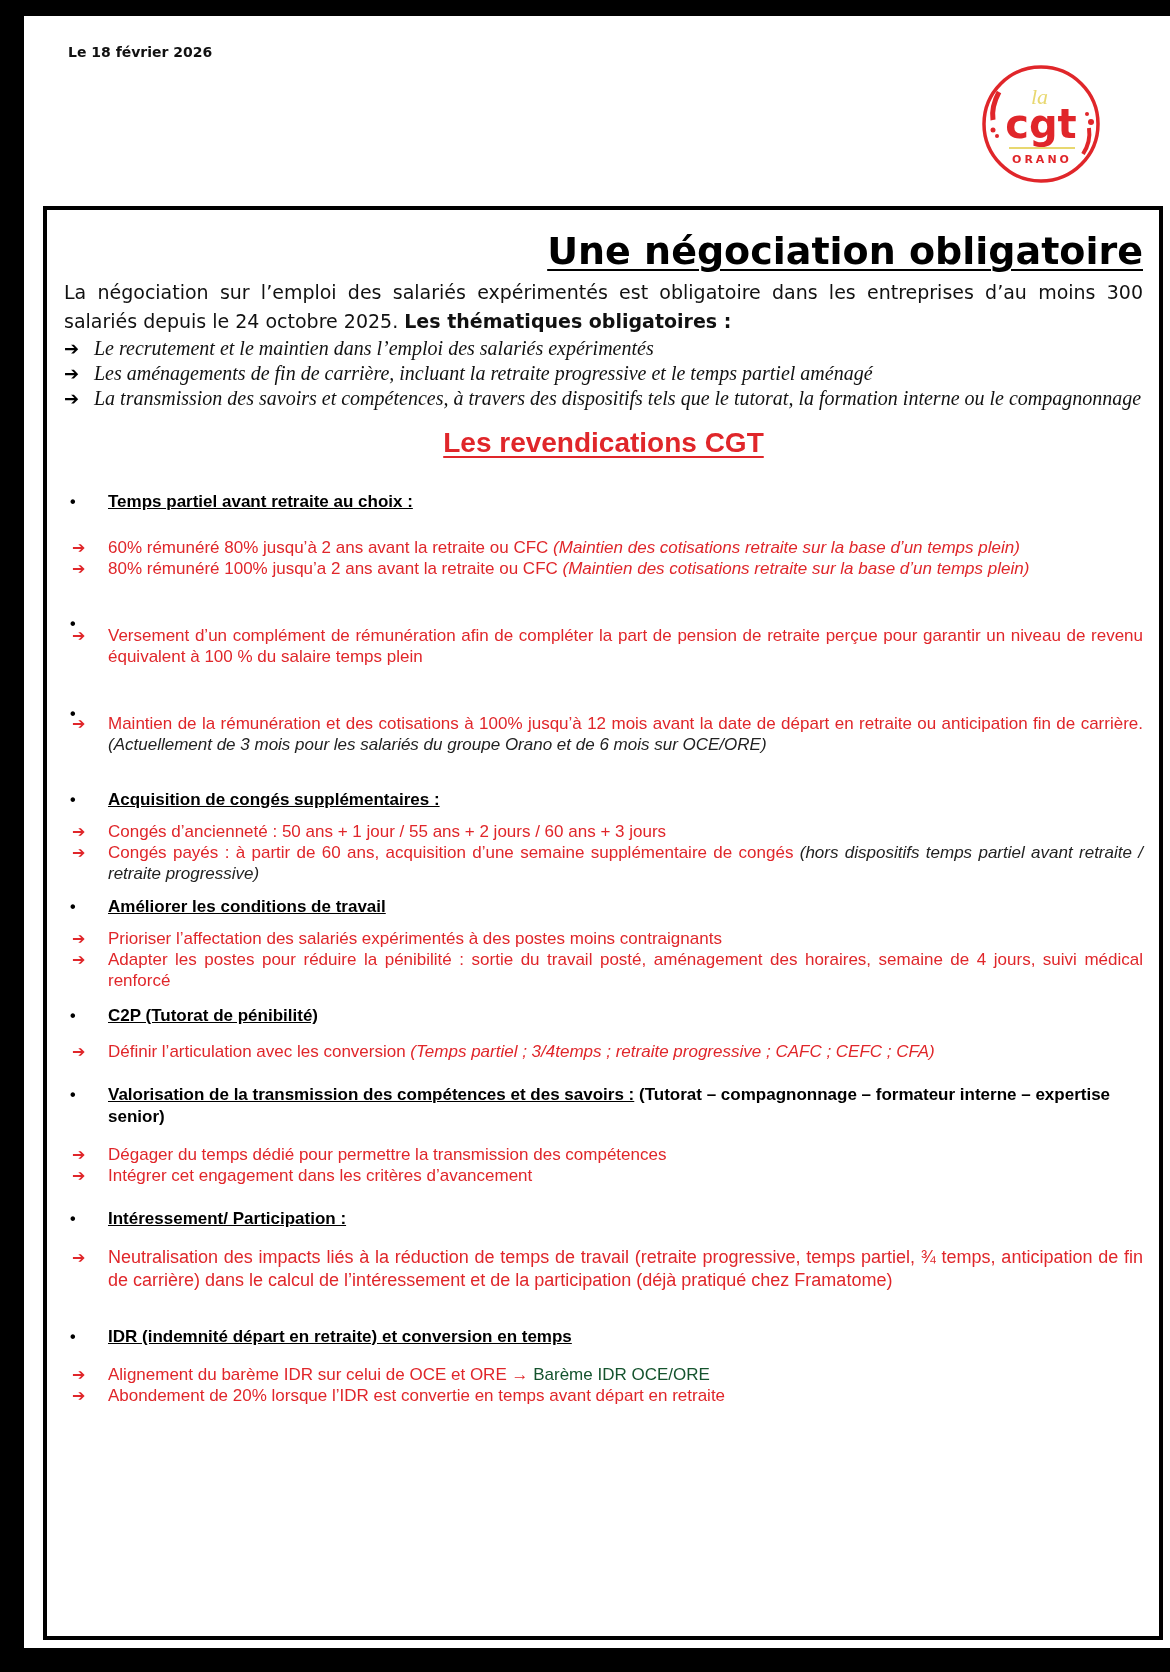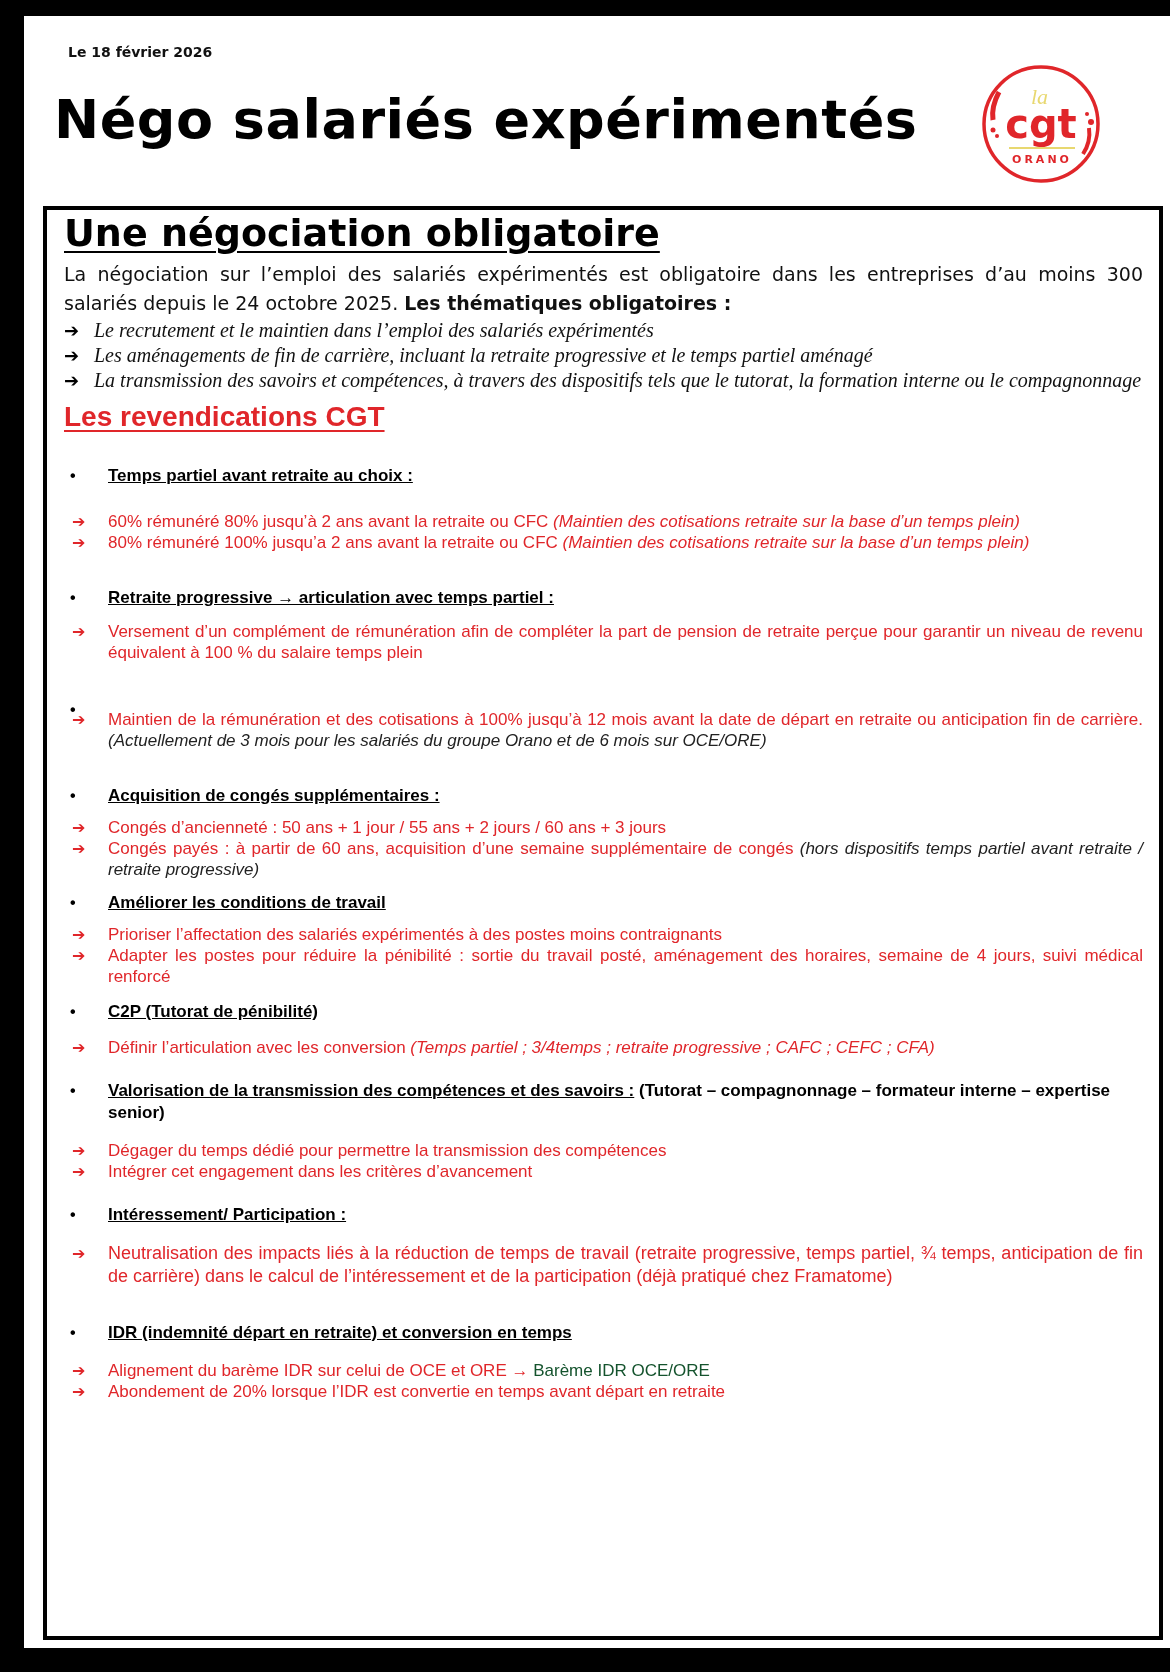--- a/index.html
+++ b/index.html
@@ -3,45 +3,44 @@
 <meta charset="utf-8">
 <style>
   html, body { margin:0; padding:0; }
   body { width:1170px; height:1672px; background:#000; position:relative; overflow:hidden; font-family:"Liberation Sans", sans-serif; }
   .page { position:absolute; left:24px; top:16px; width:1150px; height:1632px; background:#fff; }
   .date { position:absolute; left:44px; top:28px; font-size:14px; font-weight:bold; color:#111; font-family:"DejaVu Sans", sans-serif; }
   .title { position:absolute; left:30px; top:72px; font-size:54px; font-weight:bold; color:#000; font-family:"DejaVu Sans", sans-serif; letter-spacing:0.5px; white-space:nowrap; }
   .logo { position:absolute; left:955px; top:46px; width:124px; height:124px; }
   .box { position:absolute; left:19px; top:190px; width:1112px; height:1426px; border:4px solid #000; box-sizing:content-box; }
   .box-inner { position:relative; padding:0 16px 0 17px; }
-  .h1 { text-align:left; font-family:"DejaVu Sans", sans-serif; font-weight:bold; font-size:38px; text-decoration:underline; text-decoration-thickness:2px; text-underline-offset:5px; line-height:46px; color:#000; }
+  .h1 { text-align:right; font-family:"DejaVu Sans", sans-serif; font-weight:bold; font-size:38px; text-decoration:underline; text-decoration-thickness:2px; text-underline-offset:5px; margin-top:18px; line-height:46px; color:#000; }
   .intro { font-family:"DejaVu Sans", sans-serif; font-size:19px; line-height:29px; color:#111; margin-top:4px; text-align:justify; }
   .intro b { font-weight:bold; }
   .theme-list { list-style:none; margin:0; padding:0; }
   .theme { position:relative; padding-left:30px; font-family:"Liberation Serif", serif; font-style:italic; font-size:20px; line-height:25px; color:#111; }
   .theme .arr { position:absolute; left:0; top:0; font-style:normal; font-weight:bold; color:#000; font-family:"DejaVu Sans", sans-serif; font-size:18px; }
-  .h2 { text-align:left; color:#e0262a; font-weight:bold; font-size:28px; text-decoration:underline; text-decoration-thickness:2px; text-underline-offset:4px; margin-top:6px; line-height:36px; }
+  .h2 { text-align:center; color:#e0262a; font-weight:bold; font-size:28px; text-decoration:underline; text-decoration-thickness:2px; text-underline-offset:4px; margin-top:14px; line-height:36px; }
   .section { position:relative; }
   .sec-head { position:relative; padding-left:44px; font-size:17px; font-weight:bold; color:#000; line-height:22px; }
   .sec-head .bul { position:absolute; left:6px; top:0; font-size:16px; }
   .sec-head .lbl { text-decoration:underline; }
   .sec-head .extra { font-weight:bold; text-decoration:none; }
   .rev { position:relative; padding-left:44px; color:#e0262a; font-size:17px; line-height:21px; text-align:justify; }
   .rev .arr { position:absolute; left:8px; top:0; color:#e0262a; font-weight:bold; font-family:"DejaVu Sans", sans-serif; font-size:16px; }
   .rev .note-red { font-style:italic; color:#e0262a; }
   .rev .note-dark { font-style:italic; color:#222;margin-top:32px; }
   .rev .link { color:#14532d; }
   .rev.big { font-size:18px; line-height:23px; }
 </style>
 </head>
 <body>
 
 <div class="page">
   <div class="date">Le 18 février 2026</div>
-  <div class="title">Négo salariés expérimentés</div>
 
   <svg class="logo" viewBox="0 0 124 124">
     <circle cx="62" cy="62" r="57" fill="#fff" stroke="#e0262a" stroke-width="3.5"></circle>
     <path d="M20 30 Q 12 45 14 58" stroke="#e0262a" stroke-width="5" fill="none"></path>
     <path d="M104 92 Q 112 80 110 66" stroke="#e0262a" stroke-width="4" fill="none"></path>
     <circle cx="112" cy="60" r="3" fill="#e0262a"></circle>
     <circle cx="108" cy="52" r="2" fill="#e0262a"></circle>
     <circle cx="14" cy="68" r="2.5" fill="#e0262a"></circle>
     <circle cx="18" cy="74" r="2" fill="#e0262a"></circle>
     <text x="52" y="42" font-family="Liberation Serif, serif" font-style="italic" font-size="22" fill="#e8d870">la</text>
@@ -66,21 +65,21 @@
       <div class="h2">Les revendications CGT</div>
 
       <div class="section" style="margin-top:30px;">
         <div class="sec-head"><span class="bul">•</span><span class="lbl">Temps partiel avant retraite au choix :</span></div>
         <div style="height:24px"></div>
         <div class="rev"><span class="arr">➔</span><span>60% rémunéré 80% jusqu’à 2 ans avant la retraite ou CFC </span><span class="note-red">(Maintien des cotisations retraite sur la base d’un temps plein)</span></div>
         <div class="rev"><span class="arr">➔</span><span>80% rémunéré 100% jusqu’a 2 ans avant la retraite ou CFC </span><span class="note-red">(Maintien des cotisations retraite sur la base d’un temps plein)</span></div>
       </div>
 
       <div class="section" style="margin-top:34px;">
-        <div class="sec-head"><span class="bul">•</span><span class="lbl">Retraite progressive → articulation avec temps partiel :</span></div>
+        <div class="sec-head"><span class="bul">•</span></div>
         <div style="height:12px"></div>
         <div class="rev"><span class="arr">➔</span><span>Versement d’un complément de rémunération afin de compléter la part de pension de retraite perçue pour garantir un niveau de revenu équivalent à 100 % du salaire temps plein</span></div>
       </div>
 
       <div class="section" style="margin-top:36px;">
         <div class="sec-head"><span class="bul">•</span></div>
         <div style="height:10px"></div>
         <div class="rev"><span class="arr">➔</span><span>Maintien de la rémunération et des cotisations à 100% jusqu’à 12 mois avant la date de départ en retraite ou anticipation fin de carrière. </span><span class="note-dark">(Actuellement de 3 mois pour les salariés du groupe Orano et de 6 mois sur OCE/ORE)</span></div>
       </div>
 

